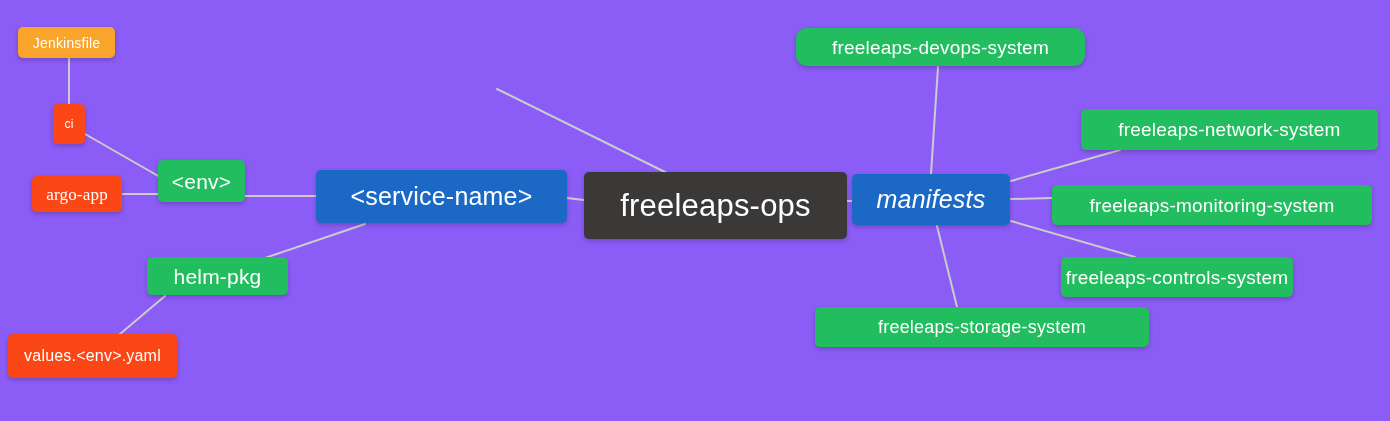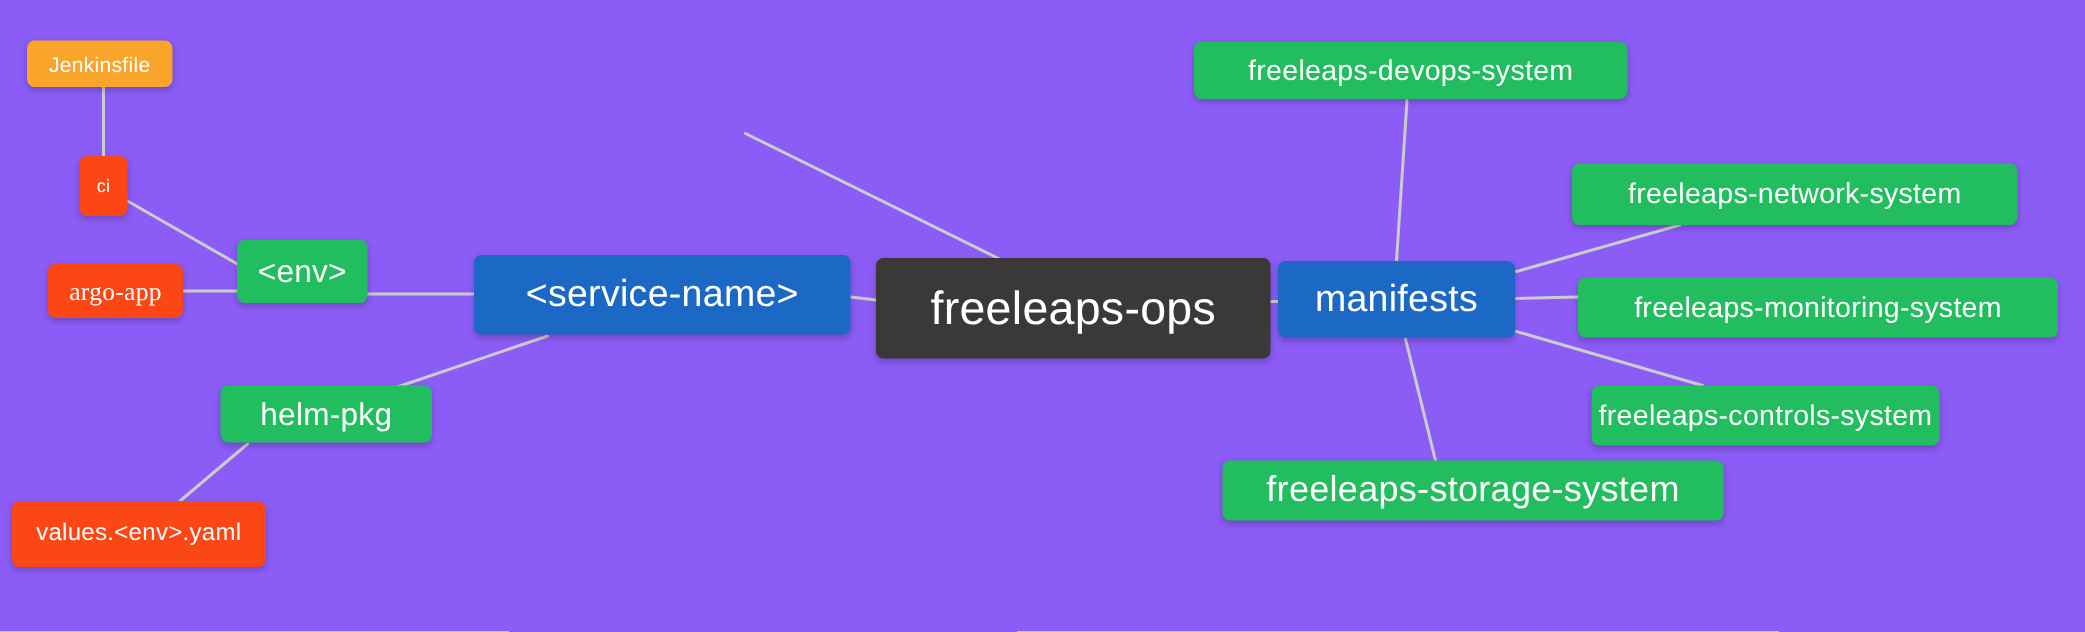--- a/index.html
+++ b/index.html
@@ -54,19 +54,19 @@
     </svg>
 
 <div class="node" style="left: 18px; top: 27px; width: 97px; height: 31px; background: rgb(249, 164, 43); font-size: 14px; color: rgb(255, 255, 255);">Jenkinsfile</div>
     <div class="node" style="left: 53px; top: 104px; width: 32px; height: 40px; background: rgb(251, 70, 22); font-size: 12px; color: rgb(255, 255, 255);">ci</div>
     <div class="node" style="left: 32px; top: 176px; width: 90px; height: 36px; background: rgb(251, 70, 22); font-size: 17px; color: rgb(255, 255, 255); font-family: Liberation Serif, serif;">argo-app</div>
     <div class="node" style="left: 158px; top: 160px; width: 87px; height: 42px; background: rgb(33, 189, 95); font-size: 21px; color: rgb(255, 255, 255);">&lt;env&gt;</div>
     <div class="node" style="left: 147px; top: 257px; width: 141px; height: 38px; background: rgb(33, 189, 95); font-size: 21px; color: rgb(255, 255, 255);">helm-pkg</div>
     <div class="node" style="left: 8px; top: 334px; width: 169px; height: 44px; background: rgb(251, 70, 22); font-size: 16px; color: rgb(255, 255, 255);">values.&lt;env&gt;.yaml</div>
     <div class="node" style="left: 584px; top: 172px; width: 263px; height: 67px; background: rgb(59, 56, 56); font-size: 31px; color: rgb(255, 255, 255);">freeleaps-ops</div>
     <div class="node" style="left: 316px; top: 170px; width: 251px; height: 53px; background: rgb(28, 105, 197); font-size: 25px; color: rgb(255, 255, 255);">&lt;service-name&gt;</div>
-    <div class="node" style="left: 852px; top: 174px; width: 158px; height: 51px; background: rgb(28, 105, 197); font-size: 25px; color: rgb(255, 255, 255);">manifests</div>
-    <div class="node" style="left: 796px; top: 28px; width: 289px; height: 38px; background: rgb(33, 189, 95); font-size: 19px; color: rgb(255, 255, 255);">freeleaps-devops-system</div>
-    <div class="node" style="left: 1048px; top: 109px; width: 297px; height: 41px; background: rgb(33, 189, 95); font-size: 19px; color: rgb(255, 255, 255);">freeleaps-network-system</div>
+    <div class="node" style="left: 852px; top: 174px; width: 158px; height: 51px; background: rgb(28, 105, 197); font-size: 25px; color: rgb(255, 255, 255); font-style: italic;">manifests</div>
+    <div class="node" style="left: 796px; top: 28px; width: 289px; height: 38px; background: rgb(33, 189, 95); font-size: 19px; color: rgb(255, 255, 255); border-radius: 11px;">freeleaps-devops-system</div>
+    <div class="node" style="left: 1081px; top: 109px; width: 297px; height: 41px; background: rgb(33, 189, 95); font-size: 19px; color: rgb(255, 255, 255);">freeleaps-network-system</div>
     <div class="node" style="left: 1052px; top: 185px; width: 320px; height: 40px; background: rgb(33, 189, 95); font-size: 19px; color: rgb(255, 255, 255);">freeleaps-monitoring-system</div>
     <div class="node" style="left: 1061px; top: 257px; width: 232px; height: 40px; background: rgb(33, 189, 95); font-size: 19px; color: rgb(255, 255, 255);">freeleaps-controls-system</div>
-    <div class="node" style="left: 815px; top: 307px; width: 334px; height: 40px; background: rgb(33, 189, 95); font-size: 24px; color: rgb(255, 255, 255);">freeleaps-storage-system</div>
+    <div class="node" style="left: 815px; top: 307px; width: 334px; height: 40px; background: rgb(33, 189, 95); font-size: 18px; color: rgb(255, 255, 255);">freeleaps-storage-system</div>
   </div>
 
 </body></html>

